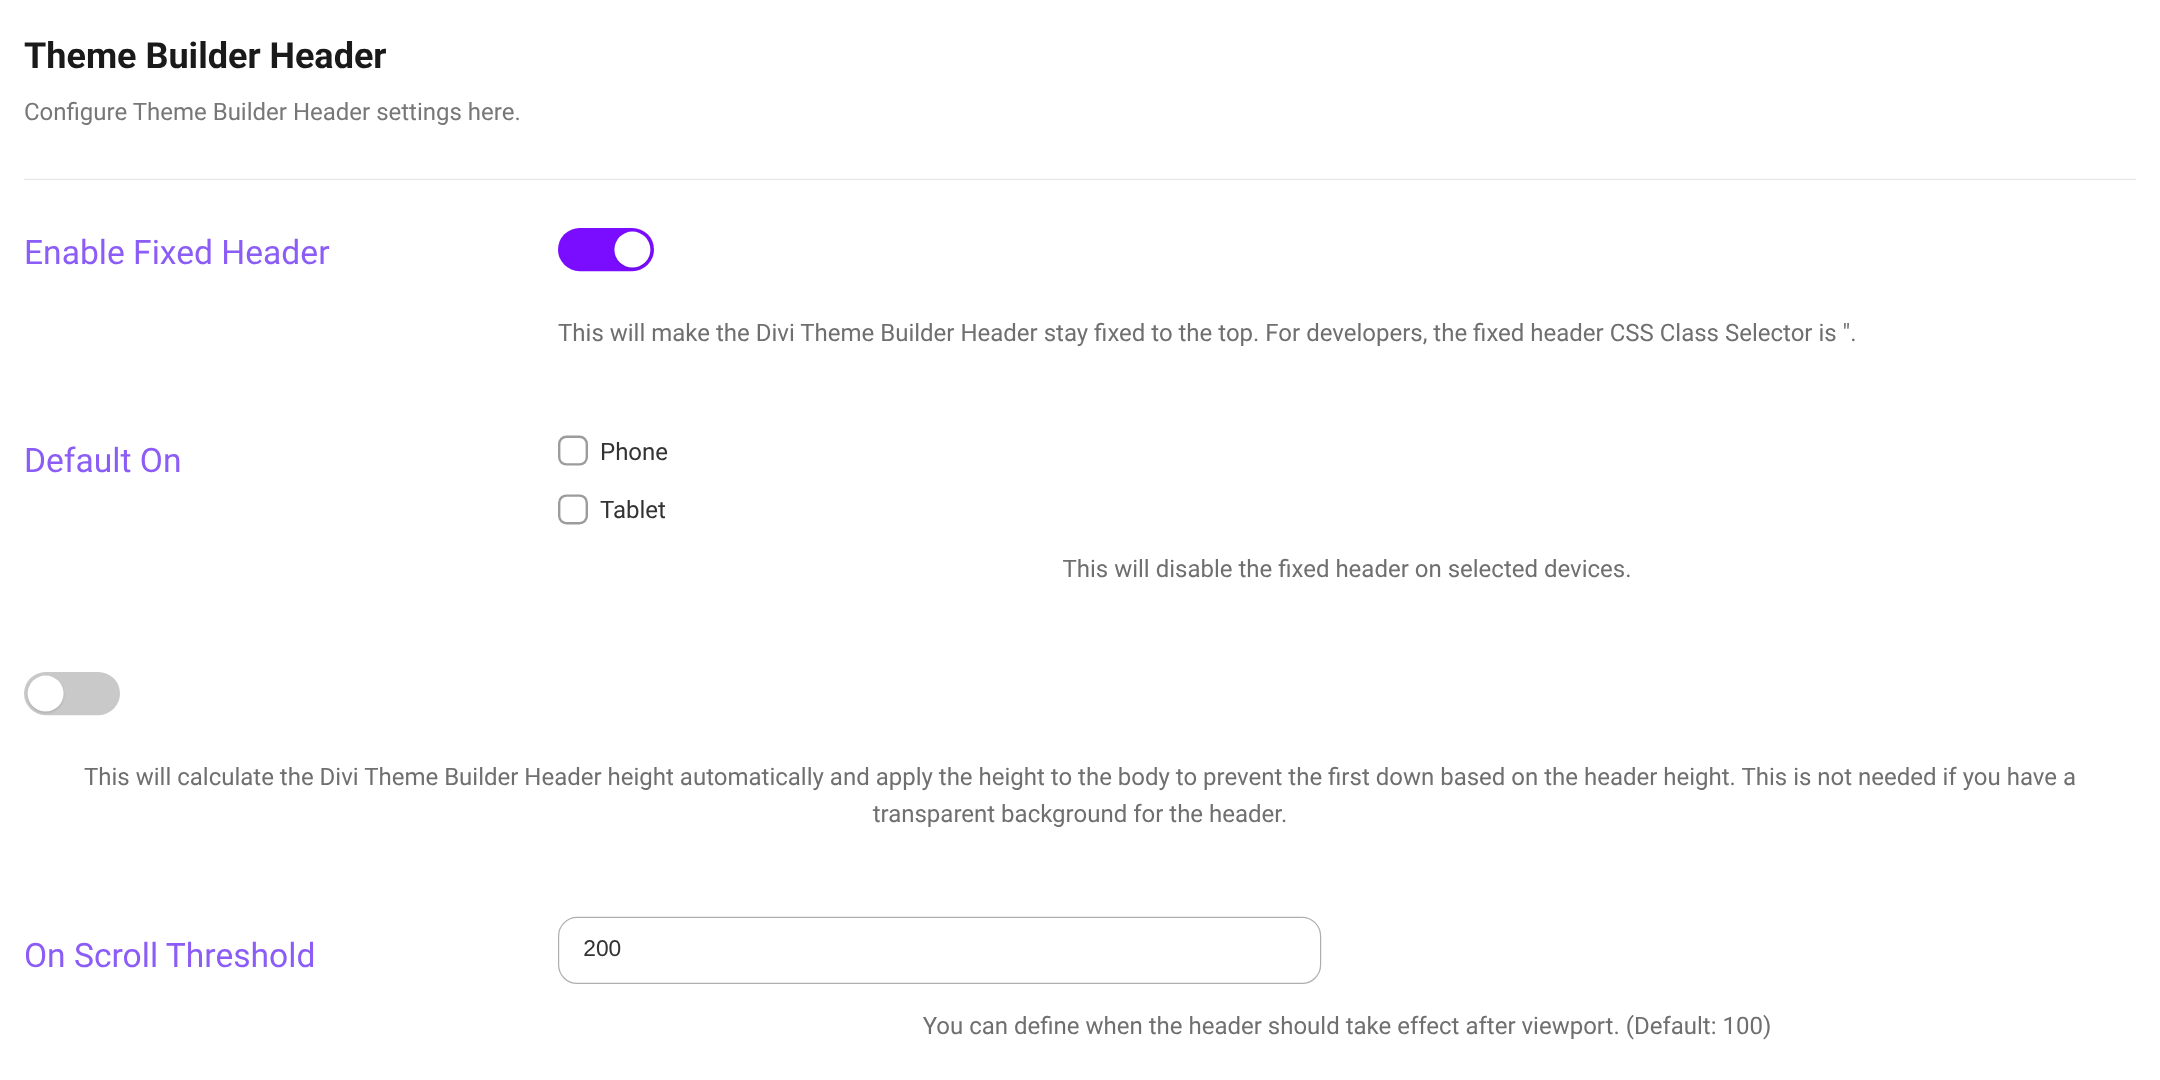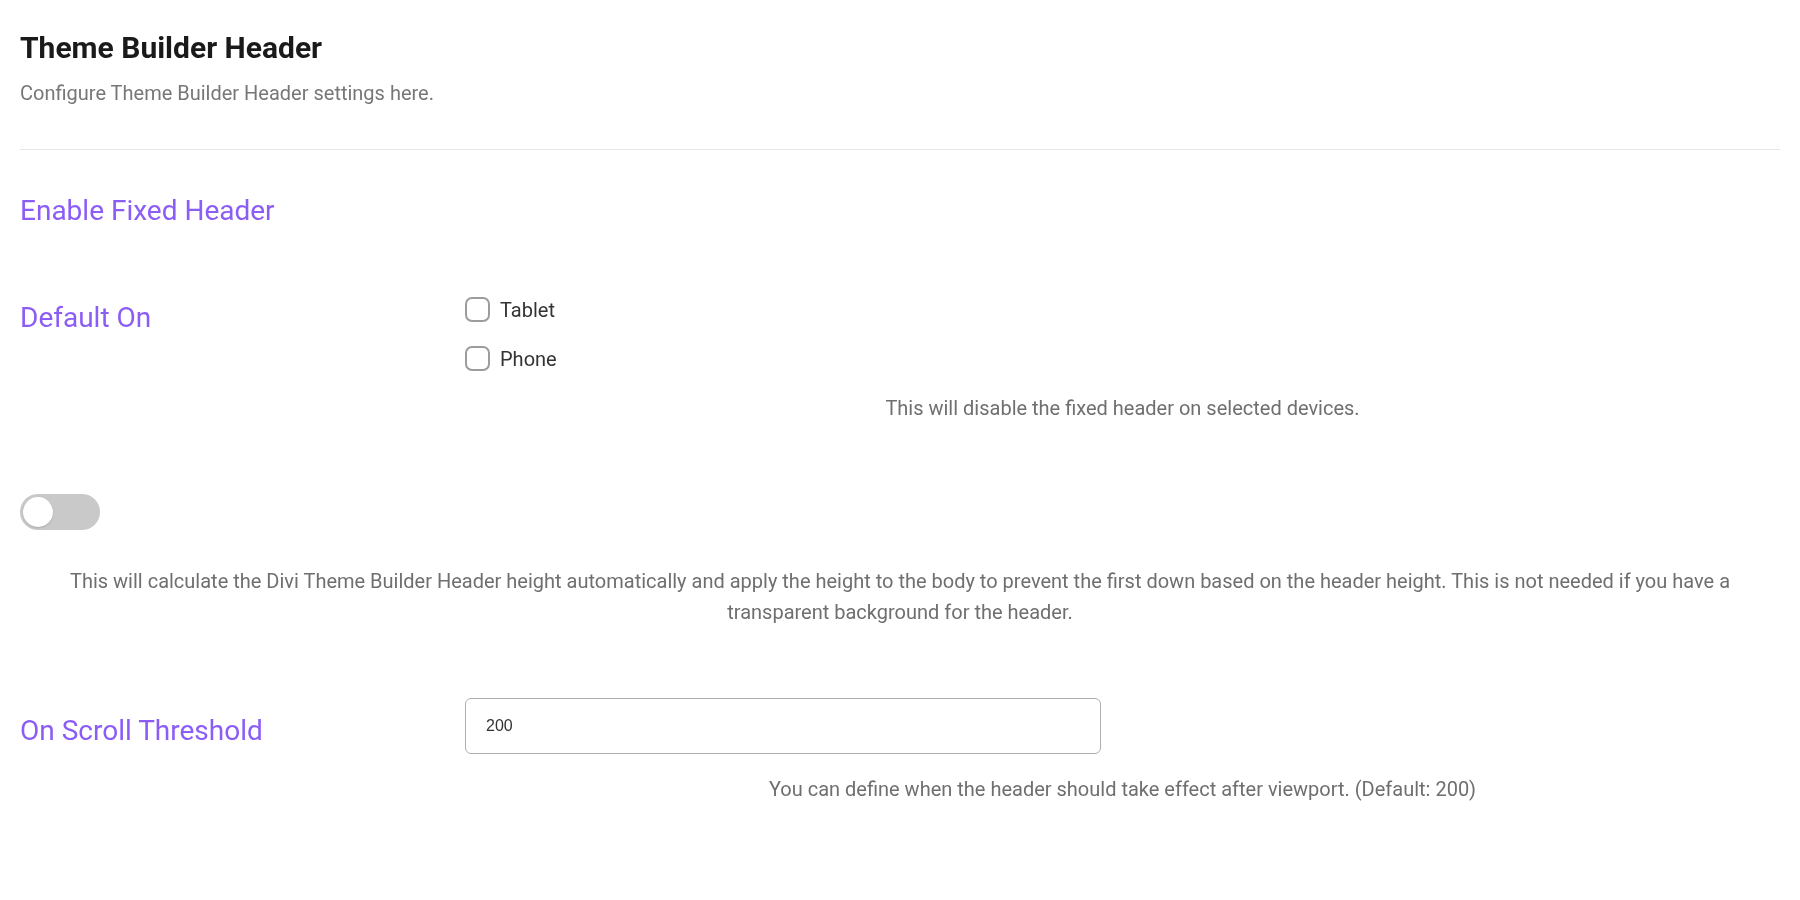--- a/index.html
+++ b/index.html
@@ -108,70 +108,76 @@
       font-size: 20px;
       color: #333333;
       cursor: pointer;
     }
     .help-text.after-checks { margin-top: 22px; }
     
     .text-input {
       width: 636px;
       height: 56px;
       border: 1px solid #aeaeae;
-      border-radius: 6px;
+      border-radius: 16px;
       padding: 16px 20px;
-      font-size: 16px;
+      font-size: 19px;
       color: #333333;
       outline: none;
     }
     .help-text.after-input { margin-top: 20px; }
     .setting-row.threshold .label-col { padding-top: 16px; }
     .setting-row.threshold { margin-bottom: 16px; }
   </style>
 </head>
 <body>
 
 <h1 class="page-heading">Theme Builder Header</h1>
 <p class="page-subtitle">Configure Theme Builder Header settings here.</p>
 <hr class="divider">
 
 <div class="setting-row">
   <div class="label-col">
     <span class="field-label">Enable Fixed Header</span>
   </div>
+  <div class="control-col">
+    <div class="toggle on">
+      <div class="knob"></div>
+    </div>
+    <p class="help-text">This will make the Divi Theme Builder Header stay fixed to the top. For developers, the fixed header CSS Class Selector is ".</p>
+  </div>
 </div>
 
 <div class="setting-row">
   <div class="label-col">
     <span class="field-label">Default On</span>
   </div>
   <div class="control-col">
     <div class="checkbox-line">
       <div class="fake-checkbox"></div>
-      <span class="checkbox-label">Tablet</span>
+      <span class="checkbox-label">Phone</span>
     </div>
     <div class="checkbox-line">
       <div class="fake-checkbox"></div>
-      <span class="checkbox-label">Phone</span>
+      <span class="checkbox-label">Tablet</span>
     </div>
     <p class="help-text wrap after-checks">This will disable the fixed header on selected devices.</p>
   </div>
 </div>
 
 <div class="setting-row">
   <div class="control-col">
     <div class="toggle">
       <div class="knob"></div>
     </div>
     <p class="help-text wrap">This will calculate the Divi Theme Builder Header height automatically and apply the height to the body to prevent the first down based on the header height. This is not needed if you have a transparent background for the header.</p>
   </div>
 </div>
 
 <div class="setting-row threshold">
   <div class="label-col">
     <span class="field-label">On Scroll Threshold</span>
   </div>
   <div class="control-col">
     <input type="text" class="text-input" value="200" style="">
-    <p class="help-text wrap after-input">You can define when the header should take effect after viewport. (Default: 200)</p>
+    <p class="help-text wrap after-input">You can define when the header should take effect after viewport. (Default: 100)</p>
   </div>
 </div>
 
 </body></html>

